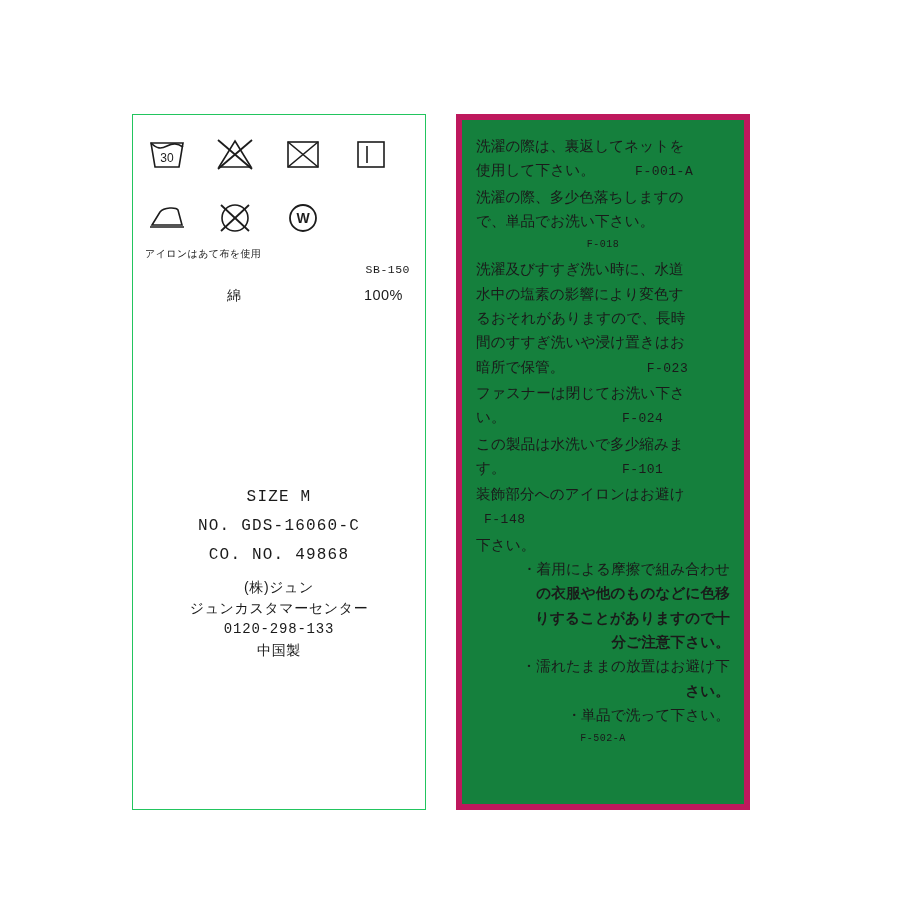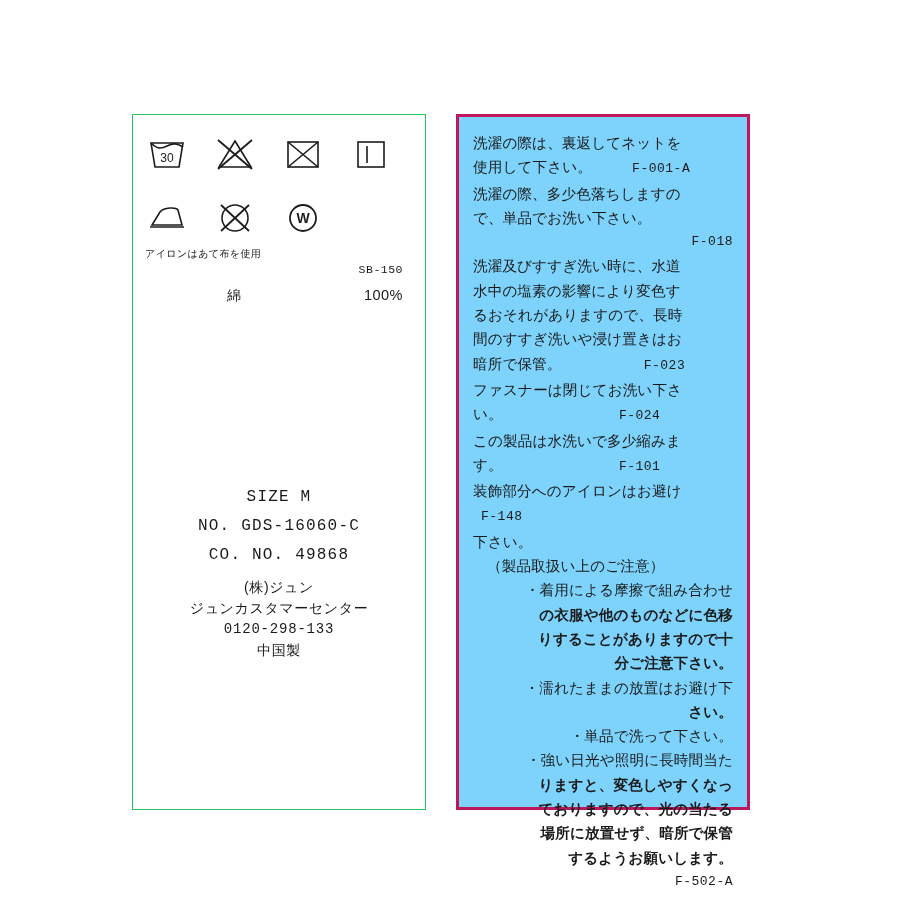--- a/index.html
+++ b/index.html
@@ -33,23 +33,23 @@
     border: 1px solid #22c55e;
     box-sizing: border-box;
     background: #ffffff;
   }
   .label-right {
     position: absolute;
     left: 456px;
     top: 114px;
     width: 294px;
     height: 696px;
-    border: 3px solid #be185d;
+    border: 6px solid #be185d;
     box-sizing: border-box;
-    background: #7dd3fc;
+    background: #15803d;
   }
 
   
   .sym-row {
     position: absolute;
     display: flex;
     align-items: flex-start;
   }
   .sym-row.row1 { left: 12px; top: 18px; gap: 24px; }
   .sym-row.row2 { left: 12px; top: 82px; gap: 24px; }
@@ -63,21 +63,21 @@
   .iron-note {
     position: absolute;
     left: 12px;
     top: 132px;
     font-size: 10px;
     letter-spacing: 0.4px;
     white-space: nowrap;
   }
   .sb-code {
     position: absolute;
-    right: 22px;
+    right: 15px;
     top: 148px;
     font-family: "Liberation Mono", monospace;
     font-size: 11.5px;
     letter-spacing: 0.5px;
   }
   .fiber-row {
     position: absolute;
     left: 0;
     right: 0;
     top: 172px;
@@ -145,23 +145,23 @@
     text-indent: 0;
   }
   .code-right {
     display: inline-block;
     font-family: "Liberation Mono", monospace;
     font-size: 13px;
     letter-spacing: 0.5px;
   }
   .code-line {
     display: block;
-    text-align: right;
-    font-family: "Liberation Mono", monospace;
-    font-size: 13px;
+    text-align: center;
+    font-family: "Liberation Mono", monospace;
+    font-size: 10px;
     letter-spacing: 0.5px;
   }
   .notice-head {
     display: block;
     padding-left: 14px;
   }
   .bullet {
     margin: 0;
     padding-left: 14px;
     text-indent: -14px;
@@ -285,43 +285,35 @@
         <span>す。</span>
         <span class="code-right" style="margin-left:112px;">F-101</span>
       </p>
 
       <p class="care-para">
         <span>装飾部分へのアイロンはお避け</span>
         <span class="code-right" style="margin-left:8px;">F-148</span><br>
         <span>下さい。</span>
       </p>
 
-      <span class="notice-head">（製品取扱い上のご注意）</span>
 
       <p class="bullet">
         <span>・着用による摩擦で組み合わせ</span>
         <span class="cont">の衣服や他のものなどに色移</span>
         <span class="cont">りすることがありますので十</span>
         <span class="cont">分ご注意下さい。</span>
       </p>
 
       <p class="bullet">
         <span>・濡れたままの放置はお避け下</span>
         <span class="cont">さい。</span>
       </p>
 
       <p class="bullet">
         <span>・単品で洗って下さい。</span>
       </p>
 
-      <p class="bullet">
-        <span>・強い日光や照明に長時間当た</span>
-        <span class="cont">りますと、変色しやすくなっ</span>
-        <span class="cont">ておりますので、光の当たる</span>
-        <span class="cont">場所に放置せず、暗所で保管</span>
-        <span class="cont">するようお願いします。</span>
-      </p>
 
       <span class="code-line">F-502-A</span>
     </div>
   </div>
 
 </div>
 
 </body></html>

